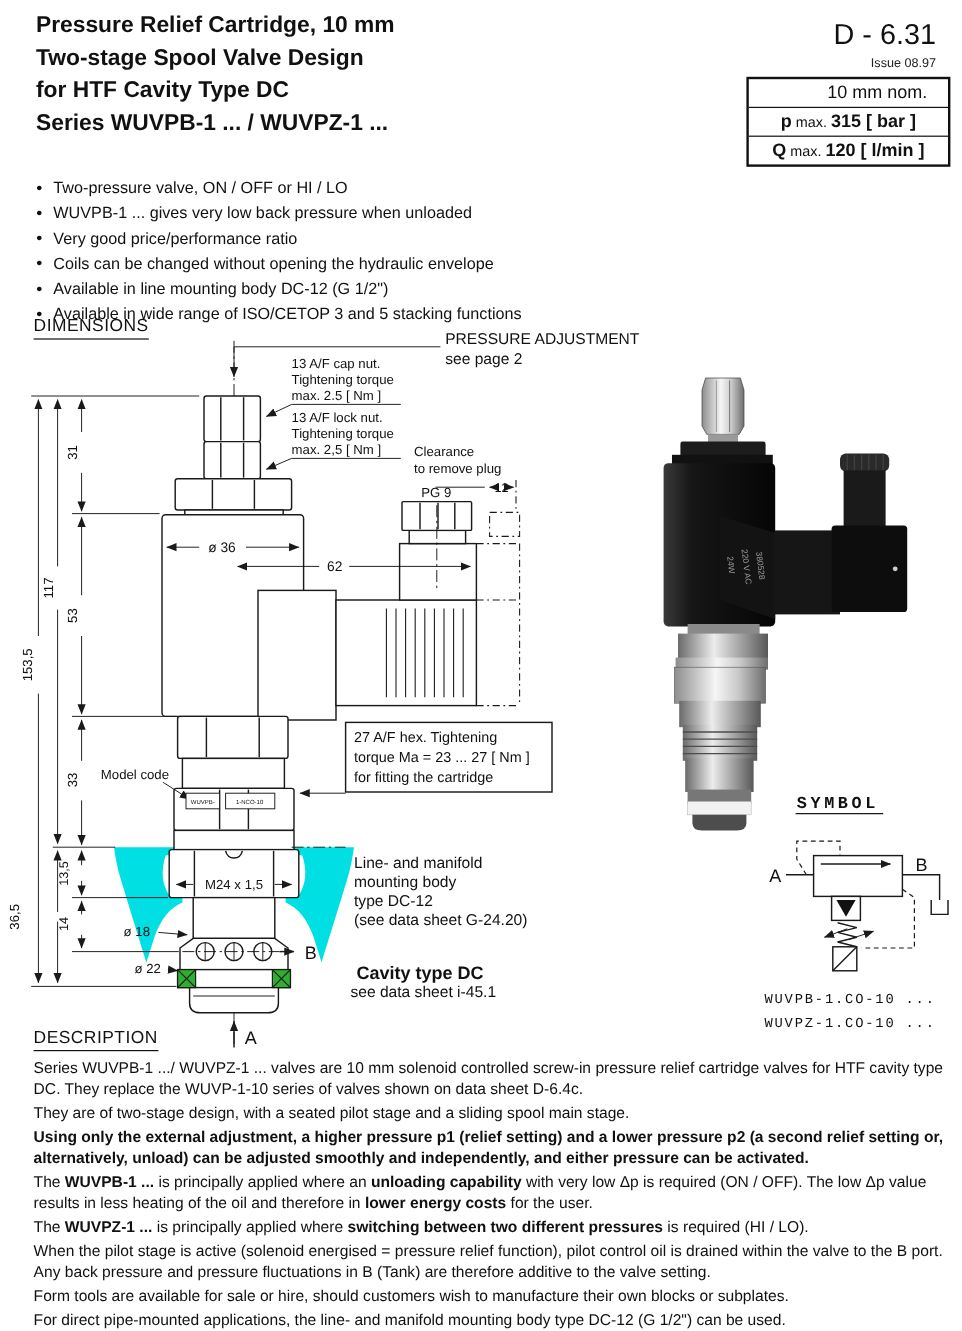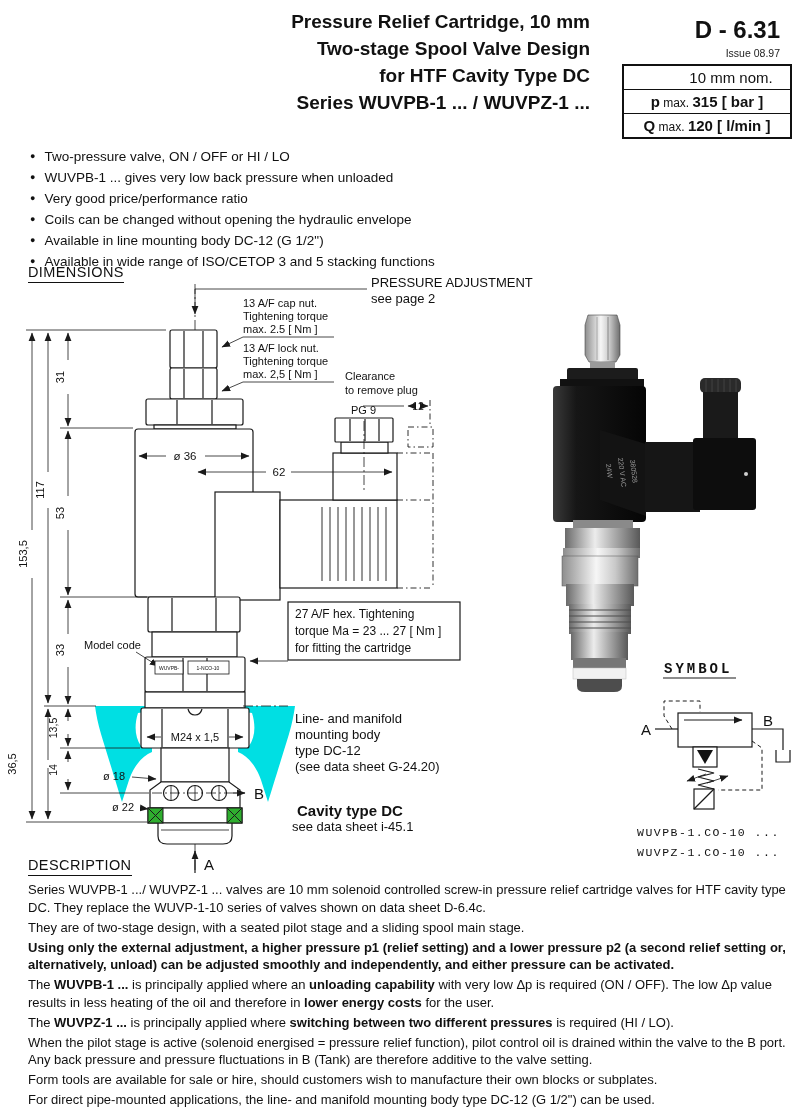--- a/index.html
+++ b/index.html
@@ -1,22 +1,22 @@
 <!DOCTYPE html>
 <html><head>
 <meta charset="utf-8">
 <style>
   html,body{margin:0;padding:0;}
   body{width:802px;height:1109px;position:relative;background:#fff;overflow:hidden;
        font-family:"Liberation Sans",sans-serif;color:#111;}
   .abs{position:absolute;}
   
   .title-block{left:30px;top:8px;width:560px;}
-  .title-block div{font-weight:bold;font-size:19px;line-height:27px;text-align:right;}
-  .doc-number{left:560px;top:16px;width:220px;text-align:right;font-weight:bold;font-size:24px;}
+  .title-block div{font-weight:bold;font-size:19px;line-height:27px;}
+  .doc-number{left:560px;top:16px;width:220px;text-align:right;font-weight:normal;font-size:24px;}
   .issue{left:560px;top:47px;width:220px;text-align:right;font-size:10.5px;color:#222;}
   .spec-box{left:622px;top:64px;width:166px;border:2px solid #111;}
   .spec-row{border-top:1.5px solid #111;text-align:center;padding:3px 2px;font-size:15px;}
   .spec-row:first-child{border-top:none;margin-left:48px;}
   .spec-row .bb{font-weight:bold;}
   .spec-row .sm{font-size:12px;font-weight:normal;}
   
   .features{left:30px;top:146px;width:600px;list-style:none;margin:0;padding:0;}
   .features li{font-size:13.5px;line-height:21px;}
   .features .bullet{font-size:9px;vertical-align:2px;margin-right:9px;}

